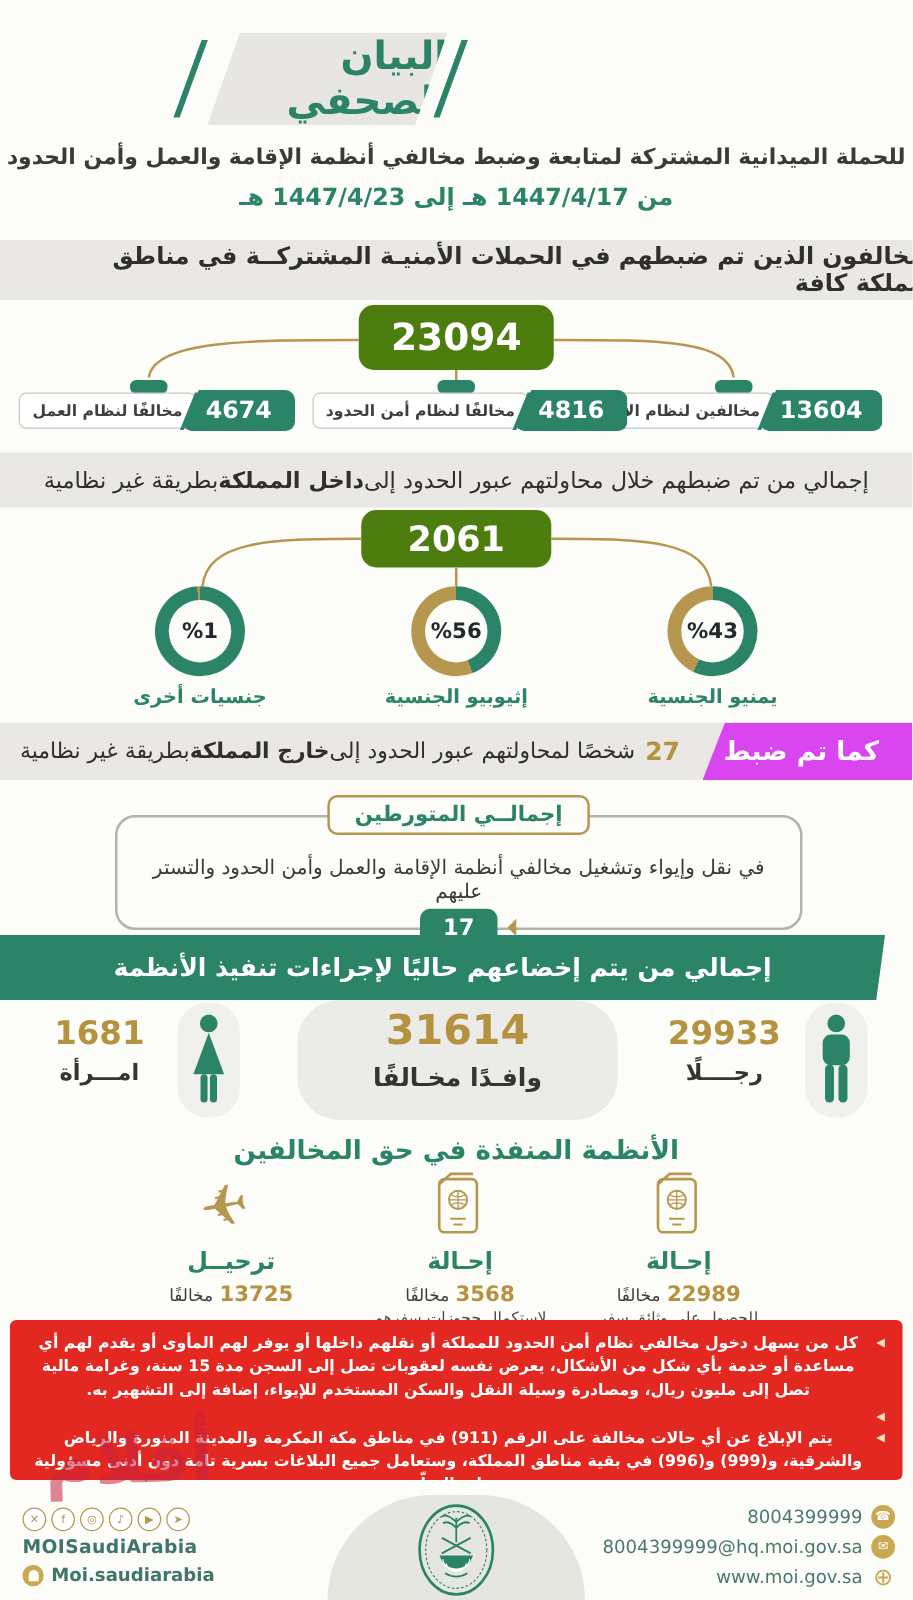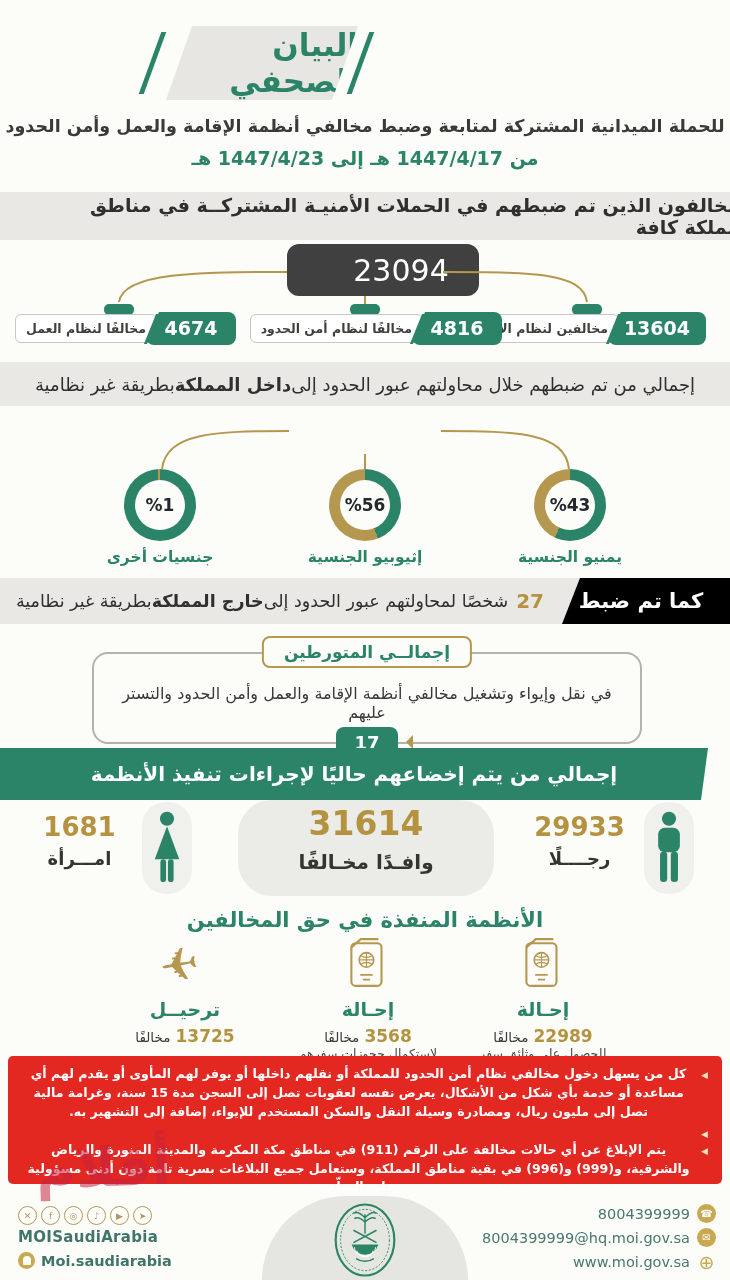--- a/index.html
+++ b/index.html
@@ -16,25 +16,25 @@
   .sub1{top:116px;left:0;width:730px;text-align:center;font-size:17.5px;font-weight:bold;color:#3a3a38;}
   .sub2{top:147px;left:0;width:730px;text-align:center;font-size:19px;font-weight:bold;color:#2b8468;}
 
   
   .gbar{left:0;width:730px;background:#e9e8e4;color:#312f2d;}
   .barA{top:192px;height:48px;font-size:19px;font-weight:bold;padding-left:24px;}
   .barB{top:362px;height:44px;font-size:18px;font-weight:500;}
   .barB b{font-weight:bold;}
   .barC{top:578px;height:46px;font-size:17.5px;font-weight:500;justify-content:flex-start;padding-right:22px;box-sizing:border-box;}
   .barC .gold-num{color:#b5923f;font-weight:bold;font-size:20px;margin-left:8px;}
-  .tagC{top:578px;right:0;width:168px;height:46px;background:#000000;
+  .tagC{top:578px;right:0;width:168px;height:46px;background:#d946ef;
     clip-path:polygon(18px 0,100% 0,100% 100%,0 100%);}
   .tagC span{color:#fff;font-weight:bold;font-size:21px;padding-right:10px;}
 
-  .total-box{background:#404040;color:#fff;font-weight:normal;border-radius:12px;padding-left:36px;}
+  .total-box{background:#4d7c0f;color:#fff;font-weight:bold;border-radius:12px;}
   #totalA{top:244px;left:287px;width:156px;height:52px;font-size:30px;}
   #totalB{top:408px;left:289px;width:152px;height:46px;font-size:28px;}
   .tree{left:0;width:730px;pointer-events:none;}
 
   
   .cgroup{top:312px;display:flex;align-items:center;}
   .numbox{background:#2b8468;color:#fff;font-weight:bold;font-size:19px;padding:5px 16px 6px;
     border-radius:8px;clip-path:polygon(13px 0,100% 0,100% 100%,0 100%);min-width:58px;text-align:center;}
   .slash{width:3px;height:30px;background:#2b8468;transform:skewX(-22deg);margin:0 -7px;position:relative;z-index:2;}
   .lblbox{background:#fff;border:1px solid #c9c8c0;border-radius:6px;padding:6px 10px;
@@ -143,20 +143,23 @@
     <div class="numbox">4674</div>
     <div class="slash"></div>
     <div class="lblbox">مخالفًا لنظام العمل</div>
   </div>
 
   <div class="abs ctr gbar barB">
     <span>إجمالي من تم ضبطهم خلال محاولتهم عبور الحدود إلى </span>
       <b>داخل المملكة</b>
       <span> بطريقة غير نظامية</span>
   </div>
+  <div class="abs ctr total-box" id="totalB">
+    <span>2061</span>
+  </div>
   <svg class="abs tree" style="top:418px;height:60px;" width="730" height="60" viewBox="0 0 730 60">
     <path d="M441 13 C520 13 565 15 569 51" fill="none" stroke="#b5974f" stroke-width="2"></path>
     <path d="M289 13 C214 13 166 15 162 51" fill="none" stroke="#b5974f" stroke-width="2"></path>
     <path d="M365 36 L365 51" fill="none" stroke="#b5974f" stroke-width="2"></path>
   </svg>
   <div class="abs ctr donut" style="left: 534px; background: conic-gradient(rgb(43, 132, 104) 0deg, rgb(43, 132, 104) 57%, rgb(181, 151, 79) 57%, rgb(181, 151, 79) 100%);">
     <span>%43</span>
   </div>
   <div class="abs ctr donut" style="left: 329px; background: conic-gradient(rgb(43, 132, 104) 0deg, rgb(43, 132, 104) 44%, rgb(181, 151, 79) 44%, rgb(181, 151, 79) 100%);">
     <span>%56</span>

